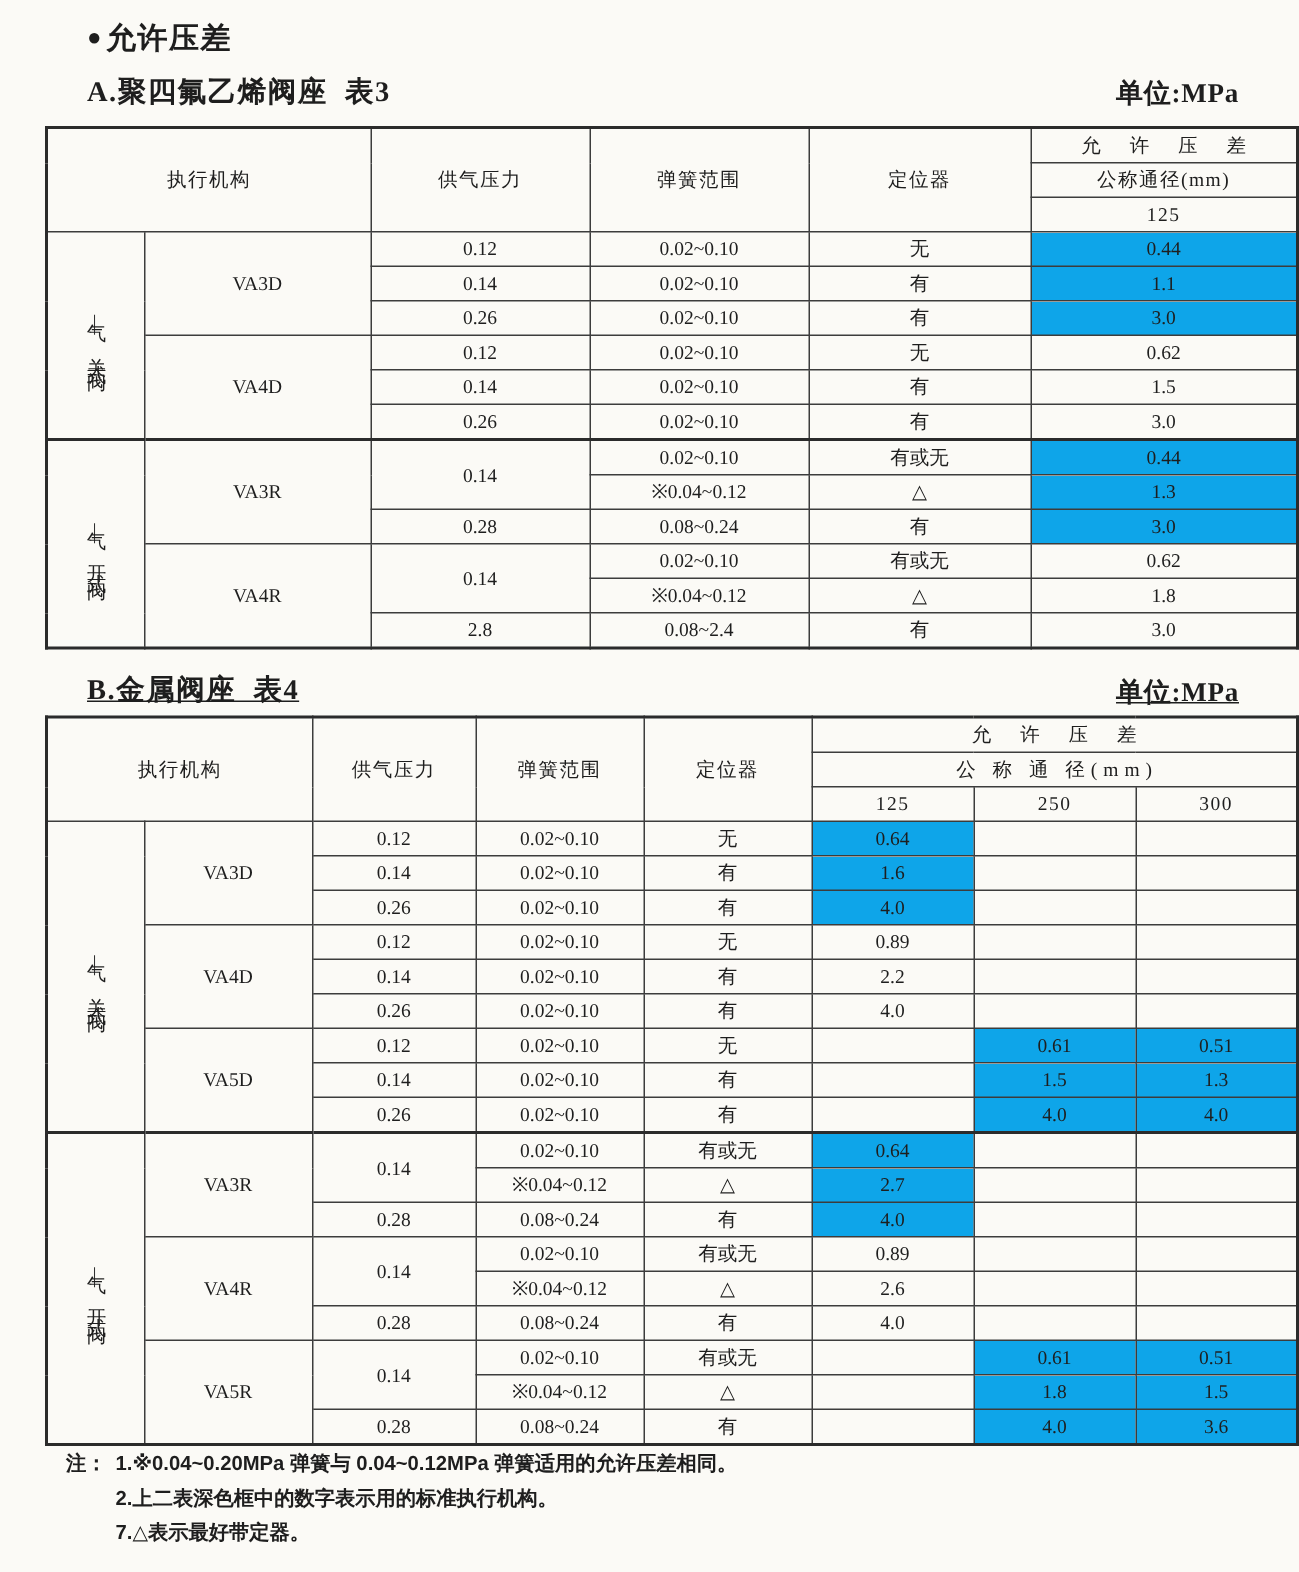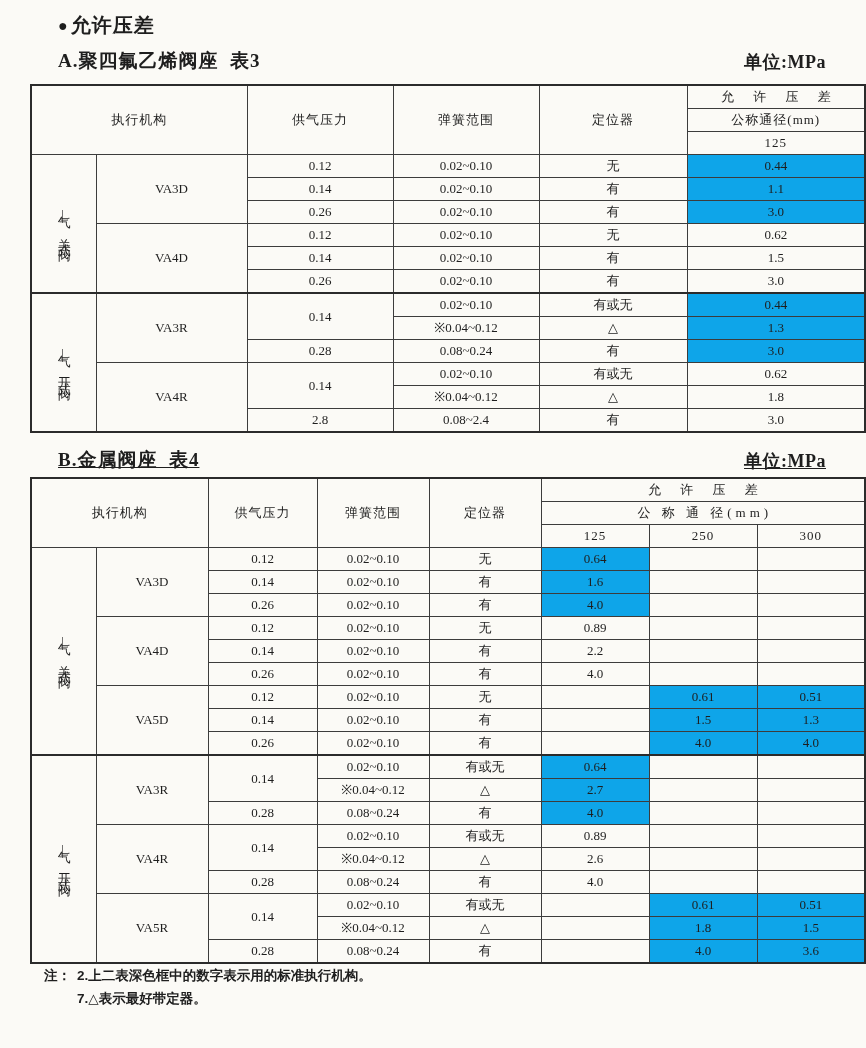--- a/index.html
+++ b/index.html
@@ -367,18 +367,19 @@
         <td class="num"></td>
         <td class="num sh">4.0</td>
         <td class="num sh">3.6</td>
       </tr>
     </tbody>
   </table>
 
   <div class="notes">
     <span class="note-label">注：</span>
     <ol>
+      <li>1.※0.04~0.20MPa 弹簧与 0.04~0.12MPa 弹簧适用的允许压差相同。</li>
       <li>2.上二表深色框中的数字表示用的标准执行机构。</li>
       <li>7.△表示最好带定器。</li>
     </ol>
   </div>
 
 </div>
 
 </body></html>

